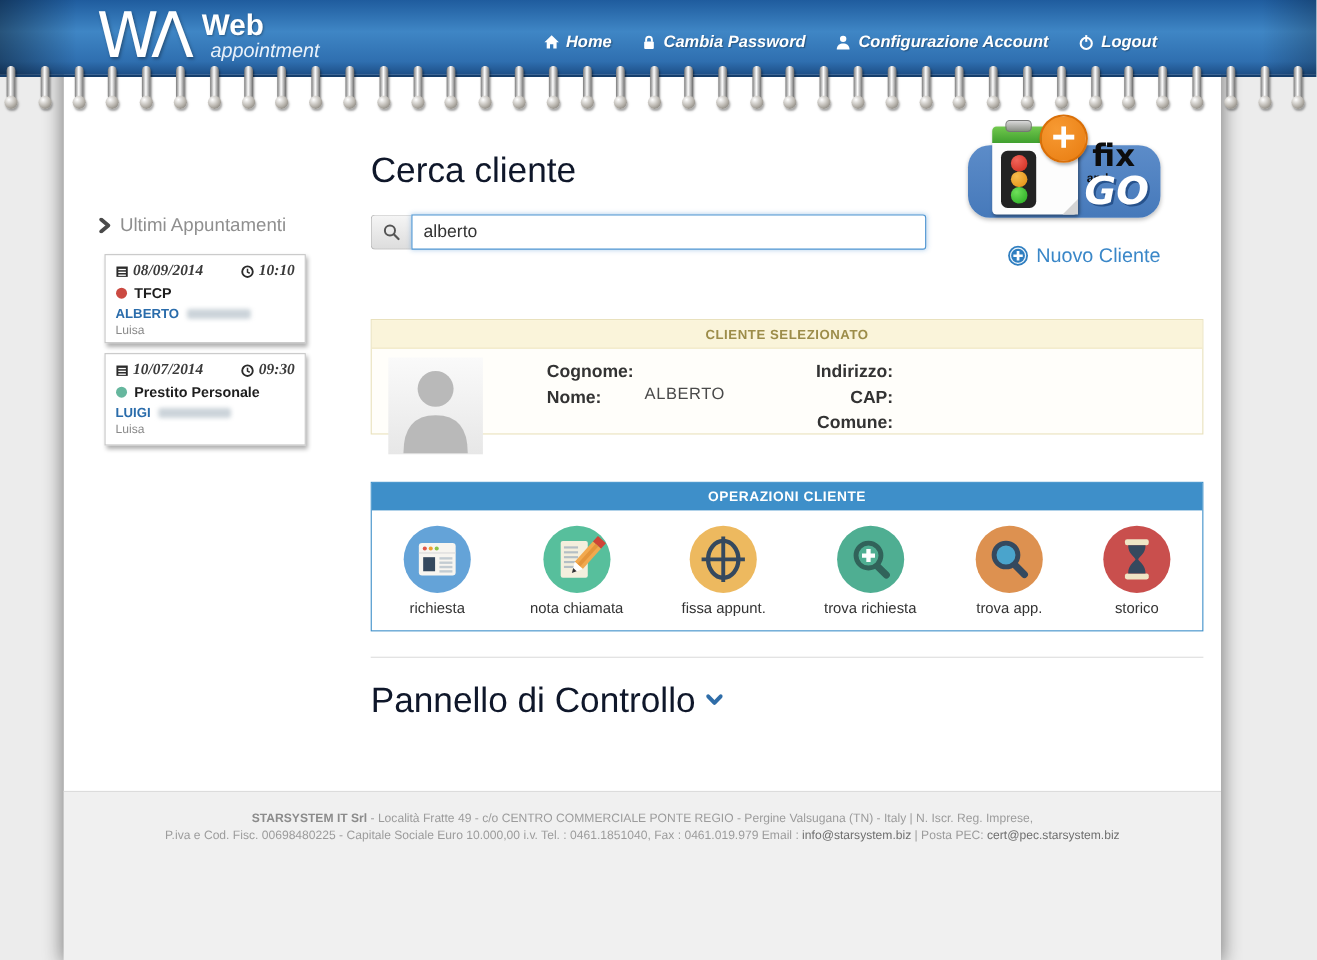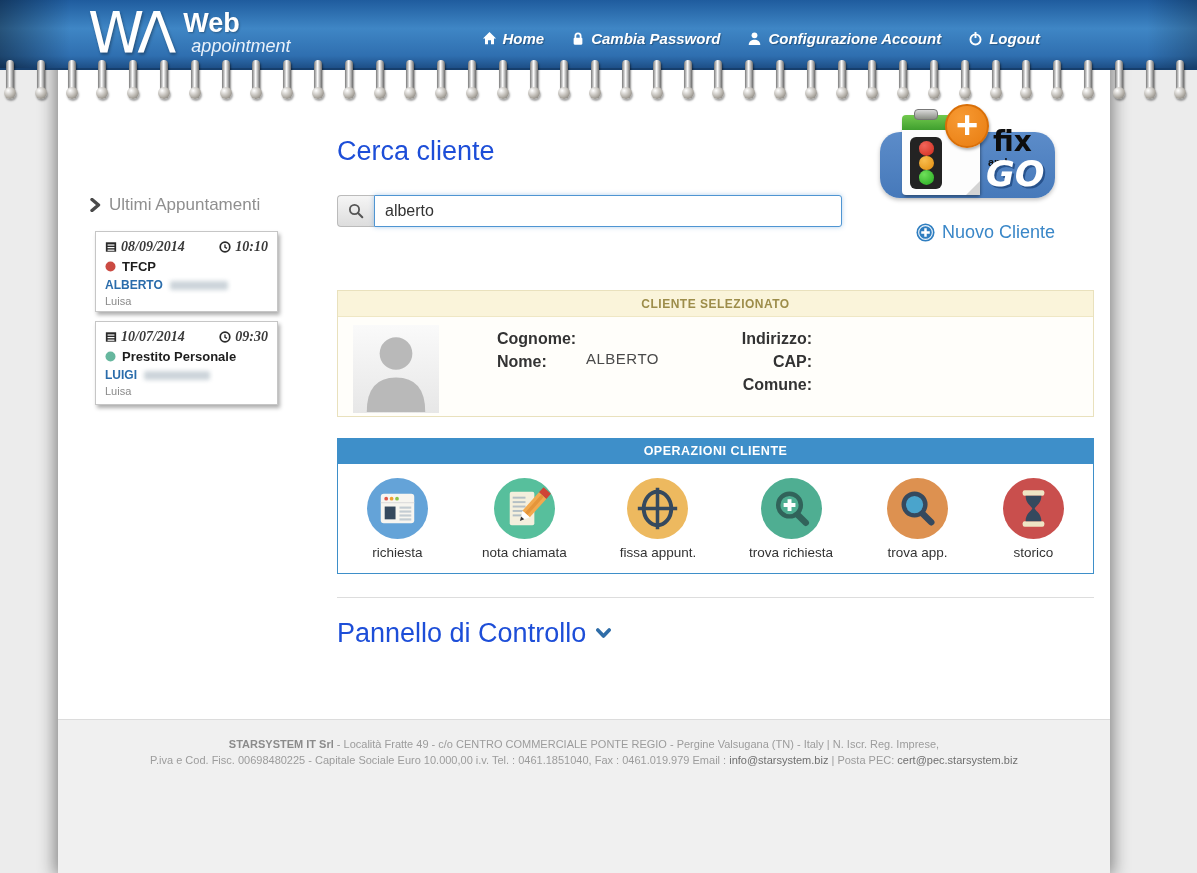--- a/index.html
+++ b/index.html
@@ -16,21 +16,21 @@
             border-bottom:2px solid #163f6d; }
   .header::before { content:''; position:absolute; left:0; top:0; width:70px; height:100%;
             background:linear-gradient(90deg,rgba(0,0,0,.38),transparent); }
   .header::after { content:''; position:absolute; right:0; top:0; width:50px; height:100%;
             background:linear-gradient(270deg,rgba(0,0,0,.22),transparent); }
   .logo { position:absolute; left:88px; top:2px; display:flex; align-items:flex-start; color:#fff; z-index:4; }
   .logo-wa { font-size:57px; font-weight:400; letter-spacing:-7px; line-height:62px; font-family:"DejaVu Sans",sans-serif; text-shadow:1px 2px 3px rgba(0,0,0,.35); }
   .logo-txt { margin-left:14px; margin-top:8px; }
   .logo-web { font-size:27px; font-weight:bold; line-height:26px; text-shadow:1px 1px 2px rgba(0,0,0,.3); }
   .logo-app { font-size:18px; font-style:italic; color:#e9f1fa; margin-left:8px; line-height:20px; }
-  .nav { position:absolute; top:30px; right:157px; display:flex; gap:27px; z-index:4; }
+  .nav { position:absolute; top:30px; right:145px; display:flex; gap:27px; z-index:4; }
   .nav-item { display:flex; align-items:center; gap:6px; color:#fff; font-size:15px; font-weight:bold;
               font-style:italic; cursor:pointer; white-space:nowrap; text-shadow:1px 1px 1px rgba(0,0,0,.3); }
 
   
   .binding { position:absolute; left:0; top:60px; width:1197px; height:50px; z-index:6; pointer-events:none; }
   .pin { position:absolute; top:0; width:8px; height:31px; border-radius:4px;
          background:linear-gradient(90deg,#7a7a7a,#fdfdfd 45%,#6b6b6b);
          box-shadow:1px 2px 2px rgba(0,0,0,.45); }
   .pin::after { content:''; position:absolute; left:-2px; bottom:-8px; width:12px; height:12px; border-radius:50%;
          background:radial-gradient(circle at 35% 30%,#ffffff,#b5b1aa 55%,#6d6a64);
@@ -45,21 +45,21 @@
   .appt-2 { top:321px; height:84px; }
   .appt-row1 { display:flex; justify-content:space-between; align-items:center; }
   .appt-dt { display:flex; align-items:center; gap:4px; font-size:14px; font-weight:bold; font-style:italic; color:#3a3a3a;font-family:Liberation Serif, serif; }
   .appt-service { display:flex; align-items:center; gap:6px; font-size:13px; font-weight:bold; color:#1d1d1d; margin-top:4px; }
   .appt-name { font-size:12px; font-weight:bold; color:#2a6cab; margin-top:4px; display:flex; align-items:center; }
   .redact { display:inline-block; height:9px; margin-left:7px; border-radius:2px;
             background:#ccd4da; filter:blur(2px); }
   .appt-operator { font-size:11px; color:#8a8a8a; margin-top:3px; }
 
   
-  .h-blue { position:absolute; font-size:27px; color:#1d4ed8; font-weight:400; z-index:2; }
+  .h-blue { position:absolute; font-size:32px; color:#0f172a; font-weight:400; z-index:2; }
   #h-cerca { left:337px; top:136px; }
   .search-row { position:absolute; left:337px; top:195px; display:flex; z-index:2; }
   .search-btn { width:37px; height:32px; background:linear-gradient(180deg,#f5f5f5,#dddddd);
                 border:1px solid #bbb; border-right:none; border-radius:4px 0 0 4px;
                 display:flex; align-items:center; justify-content:center; cursor:pointer; }
   .search-input { width:468px; height:32px; border:1px solid #4f95d2; border-radius:0 3px 3px 0;
                   font-size:16px; color:#333; padding:0 10px; outline:none;
                   box-shadow:0 0 5px rgba(82,149,210,.45); font-family:"Liberation Sans",sans-serif; }
 
   
@@ -86,21 +86,21 @@
             font-family:"DejaVu Sans",sans-serif; letter-spacing:0; }
   .fg-and { position:absolute; left:108px; top:24px; font-size:11px; font-weight:bold; color:#0d0d0d; }
   .fg-go  { position:absolute; left:106px; top:22px; font-size:35px; font-weight:800; font-style:italic;
             color:#fff; font-family:"DejaVu Sans",sans-serif; text-shadow:2px 2px 0 #27528c; }
 
   .nuovo { position:absolute; right:142px; top:222px; display:flex; align-items:center; gap:7px;
            font-size:18px; color:#3a87c8; cursor:pointer; z-index:2; }
 
   
   .panel { position:absolute; left:337px; width:757px; z-index:2; }
-  .panel-sel { top:290px; height:127px; border:1px solid #e9e1bd; background:#fffefa; }
+  .panel-sel { top:290px; height:105px; border:1px solid #e9e1bd; background:#fffefa; }
   .panel-sel-head { height:26px; background:#faf4da; border-bottom:1px solid #efe7c4; text-align:center;
                     font-size:12px; font-weight:bold; color:#9d8d4a; letter-spacing:.5px; line-height:26px; }
   .silhouette { position:absolute; left:15px; top:34px; width:86px; height:88px;
                 background:linear-gradient(180deg,#fafafa,#e7e7e7); }
   .sel-col1 { position:absolute; left:159px; top:36px; }
   .sel-col2 { position:absolute; left:390px; top:36px; width:84px; text-align:right; }
   .sel-label { font-size:16px; font-weight:bold; color:#333; line-height:23px; }
   .sel-value { position:absolute; left:248px; top:59px; font-size:15px; color:#4a4a4a; letter-spacing:.5px; }
 
   .panel-ops { top:438px; height:136px; border:1px solid #3e8fc9; background:#fff; }

